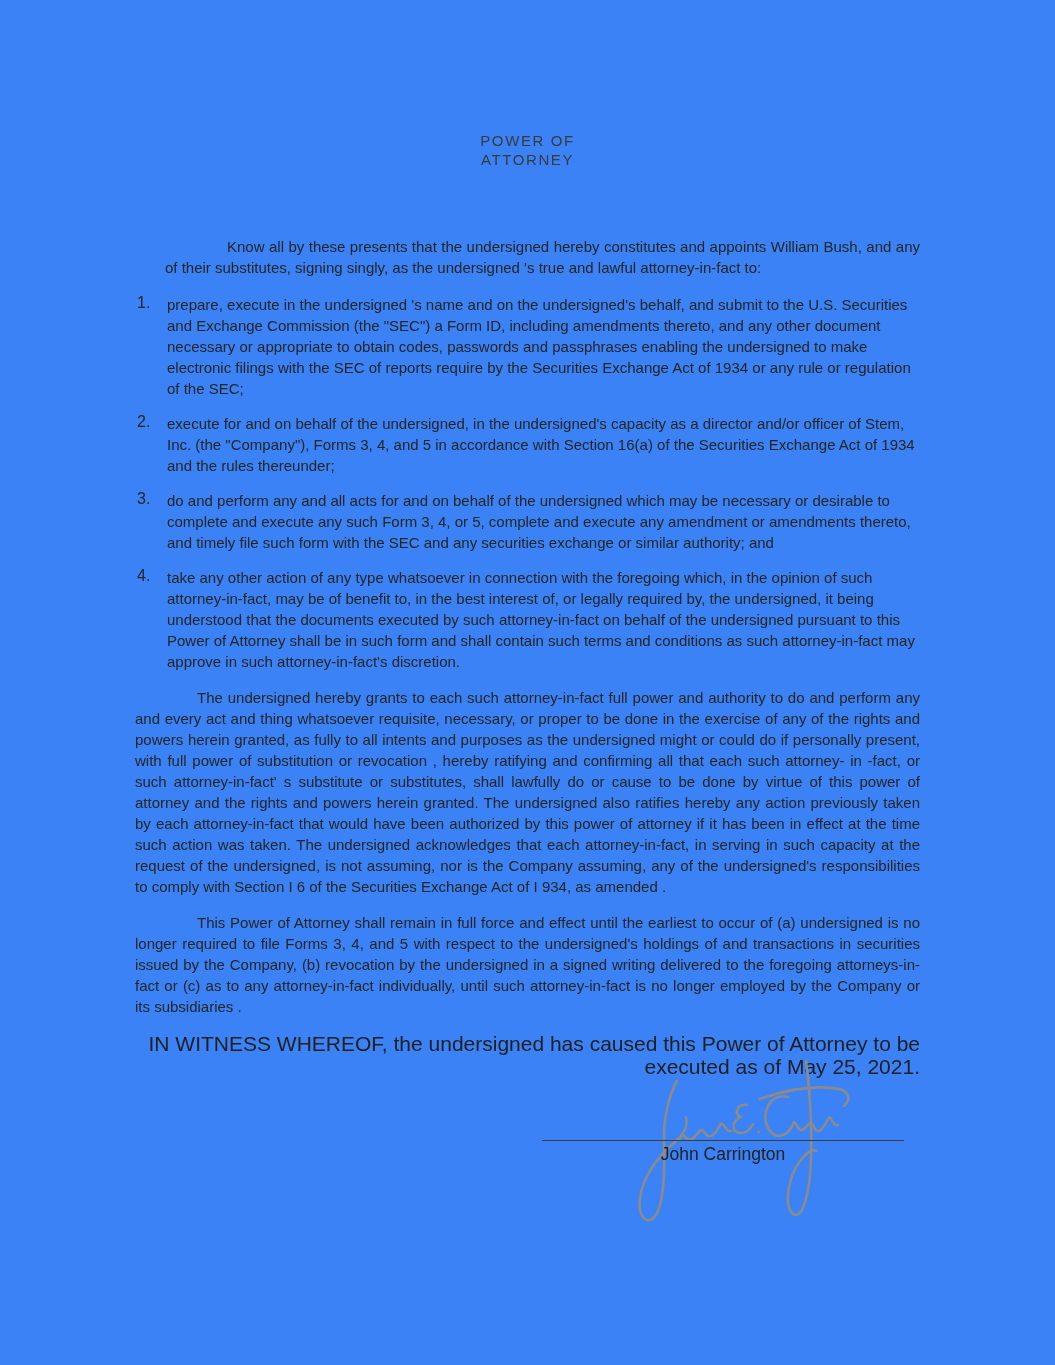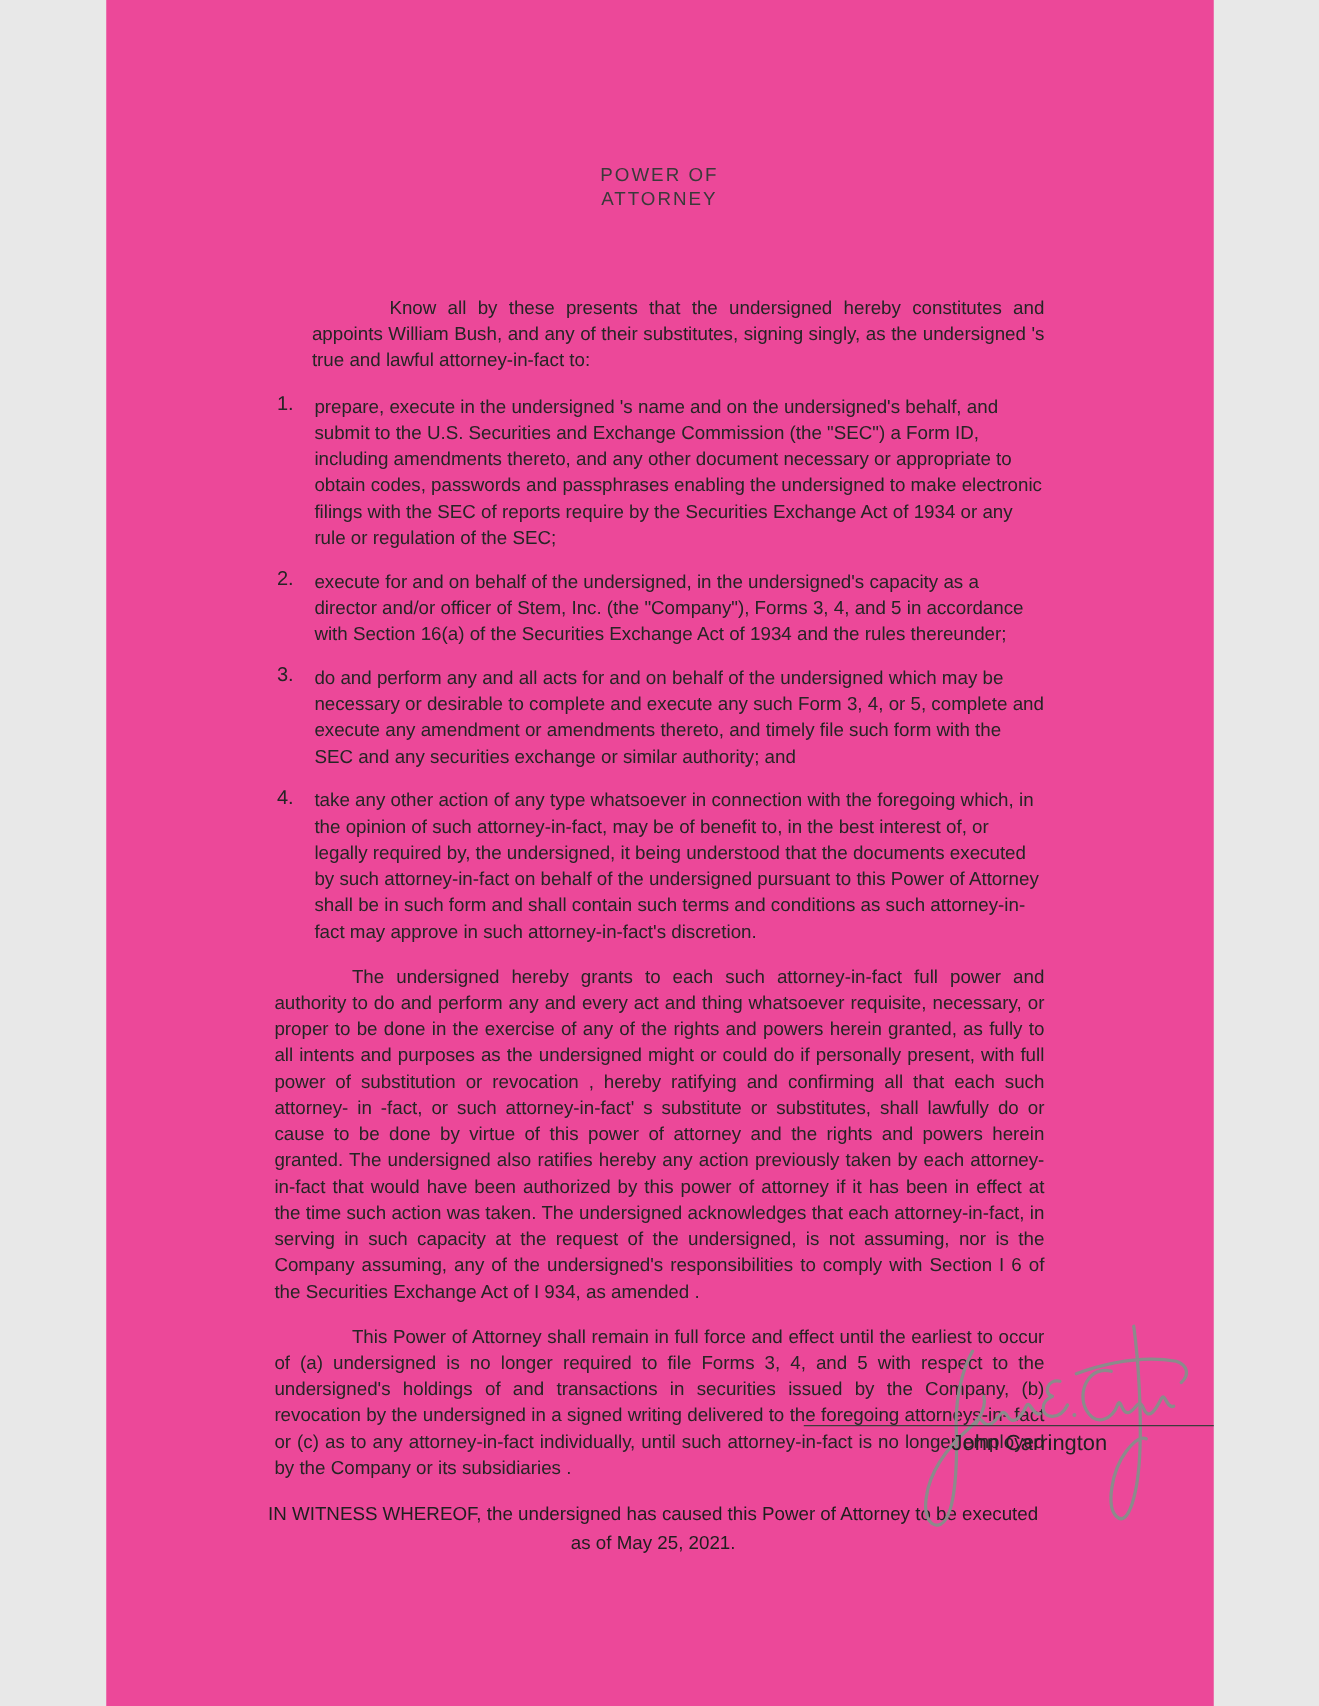--- a/index.html
+++ b/index.html
@@ -2,24 +2,24 @@
 <html><head>
 <meta charset="utf-8">
 <style>
   html, body {
     margin: 0;
     padding: 0;
     background: #e8e8e8;
   }
   .page {
     position: relative;
-    width: 886px;
+    width: 1055px;
     height: 1365px;
     margin: 0 auto;
-    background: #ec4899;
+    background: #3b82f6;
     font-family: "Liberation Sans", "DejaVu Sans", sans-serif;
     color: #252525;
     overflow: hidden;
   }
   .content {
     position: absolute;
     left: 135px;
     right: 135px;
     top: 131px;
   }
@@ -52,28 +52,28 @@
   .item-number {
     position: absolute;
     left: 2px;
     top: 0;
   }
   .para-grant { text-indent: 62px; }
   .para-duration { margin-top: 12px; text-indent: 62px; }
   .witness {
     margin-top: 15px;
     margin-left: -10px;
-    font-size: 15px;
+    font-size: 21px;
     line-height: 23px;
     color: #1f1f1f;
-    text-align: center;
+    text-align: right;
   }
   .sig-block {
     position: absolute;
-    left: 558px;
+    left: 542px;
     top: 1055px;
     width: 362px;
     height: 200px;
   }
   .sig-line {
     position: absolute;
     left: 0;
     top: 85px;
     width: 362px;
     border-top: 1.5px solid #3c3c3c;

